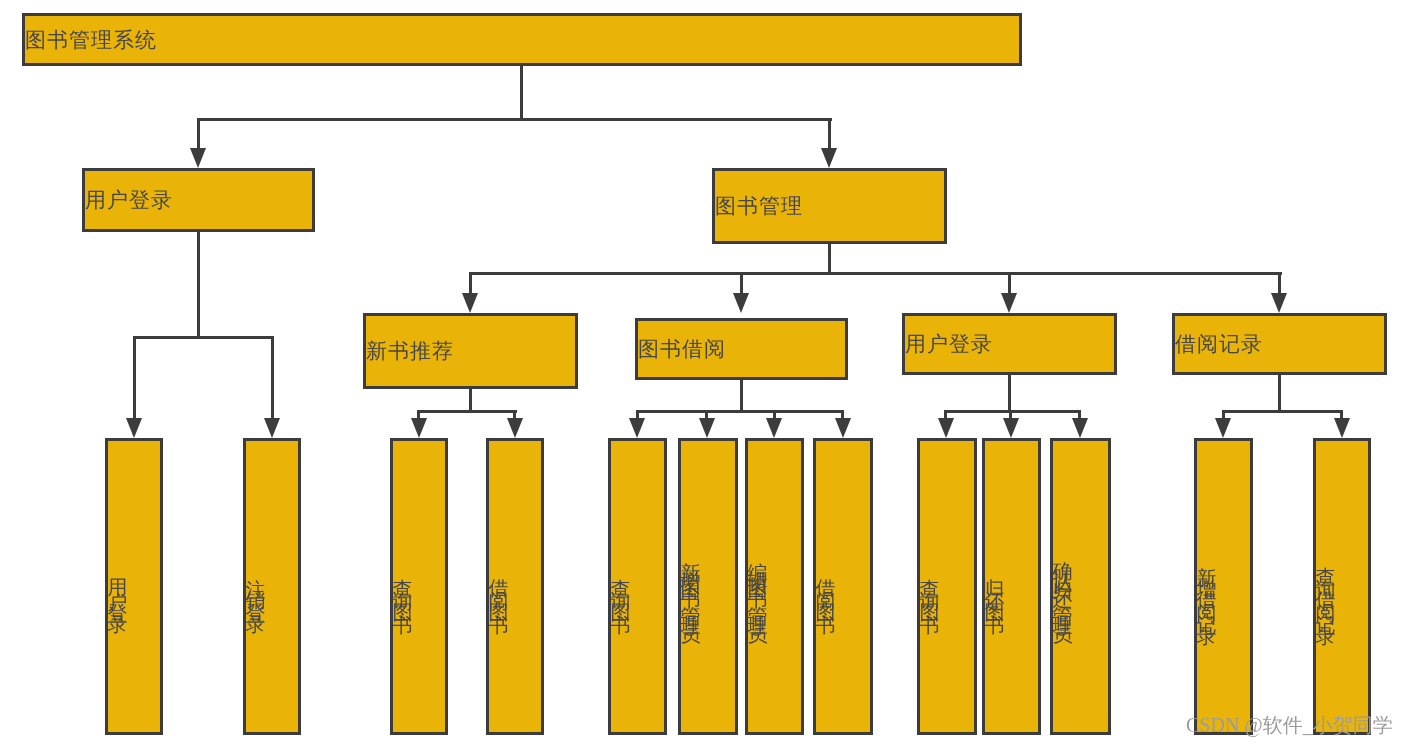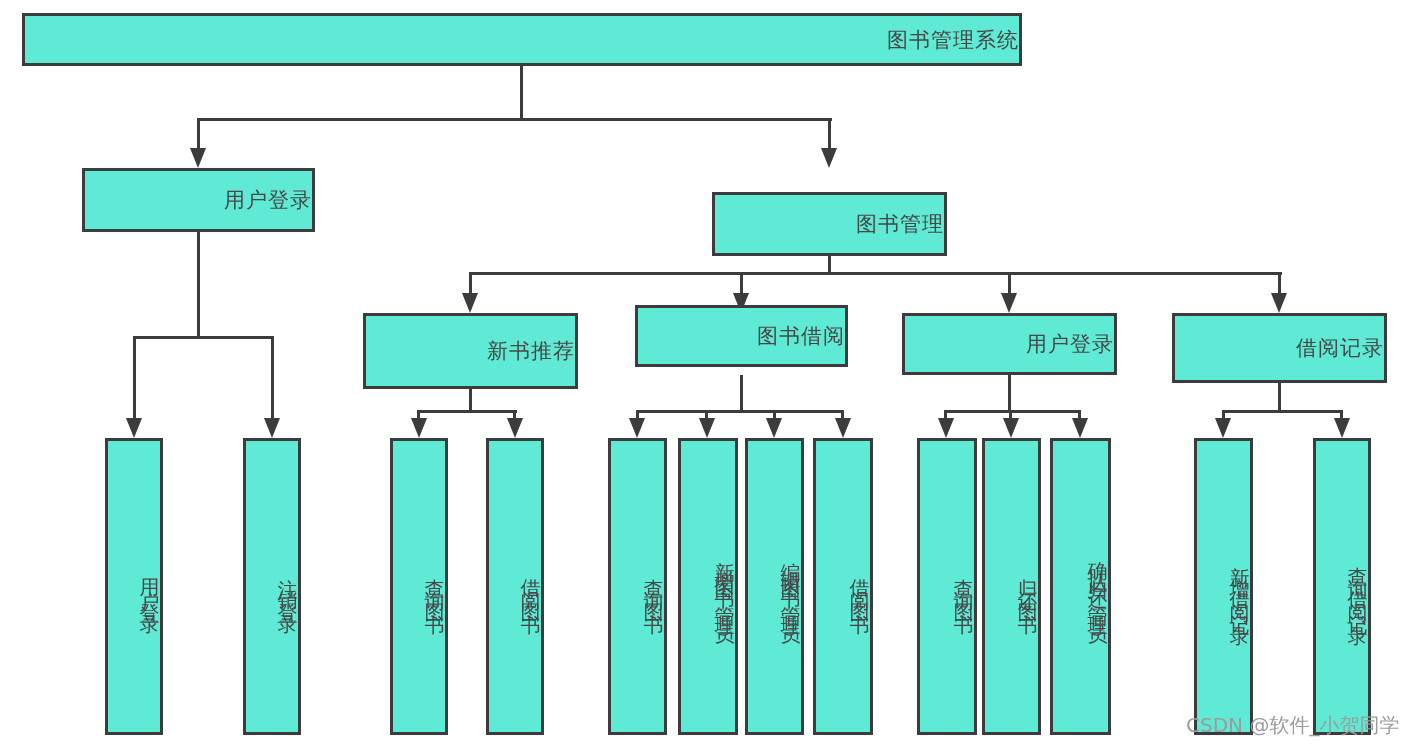--- a/index.html
+++ b/index.html
@@ -1,74 +1,74 @@
 <!DOCTYPE html>
 <html><head>
 <meta charset="utf-8">
 <style>
   html,body{margin:0;padding:0;background:#fff;}
   #canvas{
     position:relative;width:1405px;height:747px;background:#ffffff;overflow:hidden;
     font-family:"DejaVu Sans","Liberation Sans",sans-serif;
   }
   .box{
-    position:absolute;box-sizing:border-box;background:#5eead4;
+    position:absolute;box-sizing:border-box;background:#eab308;
     border:3px solid #3c3c3c;color:#474747;
-    display:flex;align-items:center;justify-content:flex-end;
+    display:flex;align-items:center;justify-content:flex-start;
     font-size:21px;letter-spacing:1px;z-index:2;
   }
   .vbox{font-size:20px;letter-spacing:0;}
   .vbox .vtext{
     writing-mode:vertical-rl;text-orientation:mixed;
     letter-spacing:12px;line-height:1;
   }
   .vbox .vtext.tight{letter-spacing:9px;}
   .hline,.vline{position:absolute;background:#3c3c3c;z-index:1;}
   .hline{height:3px;}
   .vline{width:3px;}
   .arrowhead{
     position:absolute;width:0;height:0;z-index:1;
     border-left:8px solid transparent;border-right:8px solid transparent;
     border-top:20px solid #3c3c3c;
   }
   .watermark{
     position:absolute;left:1186px;top:712px;z-index:6;
-    font-size:20px;color:#9c9c9c;white-space:nowrap;
+    font-size:20px;color:#9c9c9c;white-space:nowrap;font-family:Liberation Serif, serif;
   }
 </style>
 </head>
 <body>
 
 <div id="canvas">
 
   <div class="box" style="left:22px;top:13px;width:1000px;height:53px;">
     <span>图书管理系统</span>
   </div>
 
   <div class="box" style="left:82px;top:168px;width:233px;height:64px;">
     <span>用户登录</span>
   </div>
 
-  <div class="box" style="left:712px;top:168px;width:235px;height:64px;margin-top:24px;">
+  <div class="box" style="left:712px;top:168px;width:235px;height:76px;">
     <span>图书管理</span>
   </div>
 
   <div class="box" style="left:363px;top:313px;width:215px;height:76px;">
     <span>新书推荐</span>
   </div>
 
-  <div class="box" style="left:635px;top:305px;width:213px;height:62px;padding-left:21px;">
+  <div class="box" style="left:635px;top:318px;width:213px;height:62px;">
     <span>图书借阅</span>
   </div>
 
   <div class="box" style="left:902px;top:313px;width:215px;height:62px;">
     <span>用户登录</span>
   </div>
 
-  <div class="box" style="left:1172px;top:313px;width:215px;height:70px;">
+  <div class="box" style="left:1172px;top:313px;width:215px;height:62px;">
     <span>借阅记录</span>
   </div>
 
   <div class="box vbox" style="left:105px;top:438px;width:58px;height:297px;">
     <span class="vtext">用户登录</span>
   </div>
   <div class="box vbox" style="left:243px;top:438px;width:58px;height:297px;">
     <span class="vtext">注销登录</span>
   </div>
 

